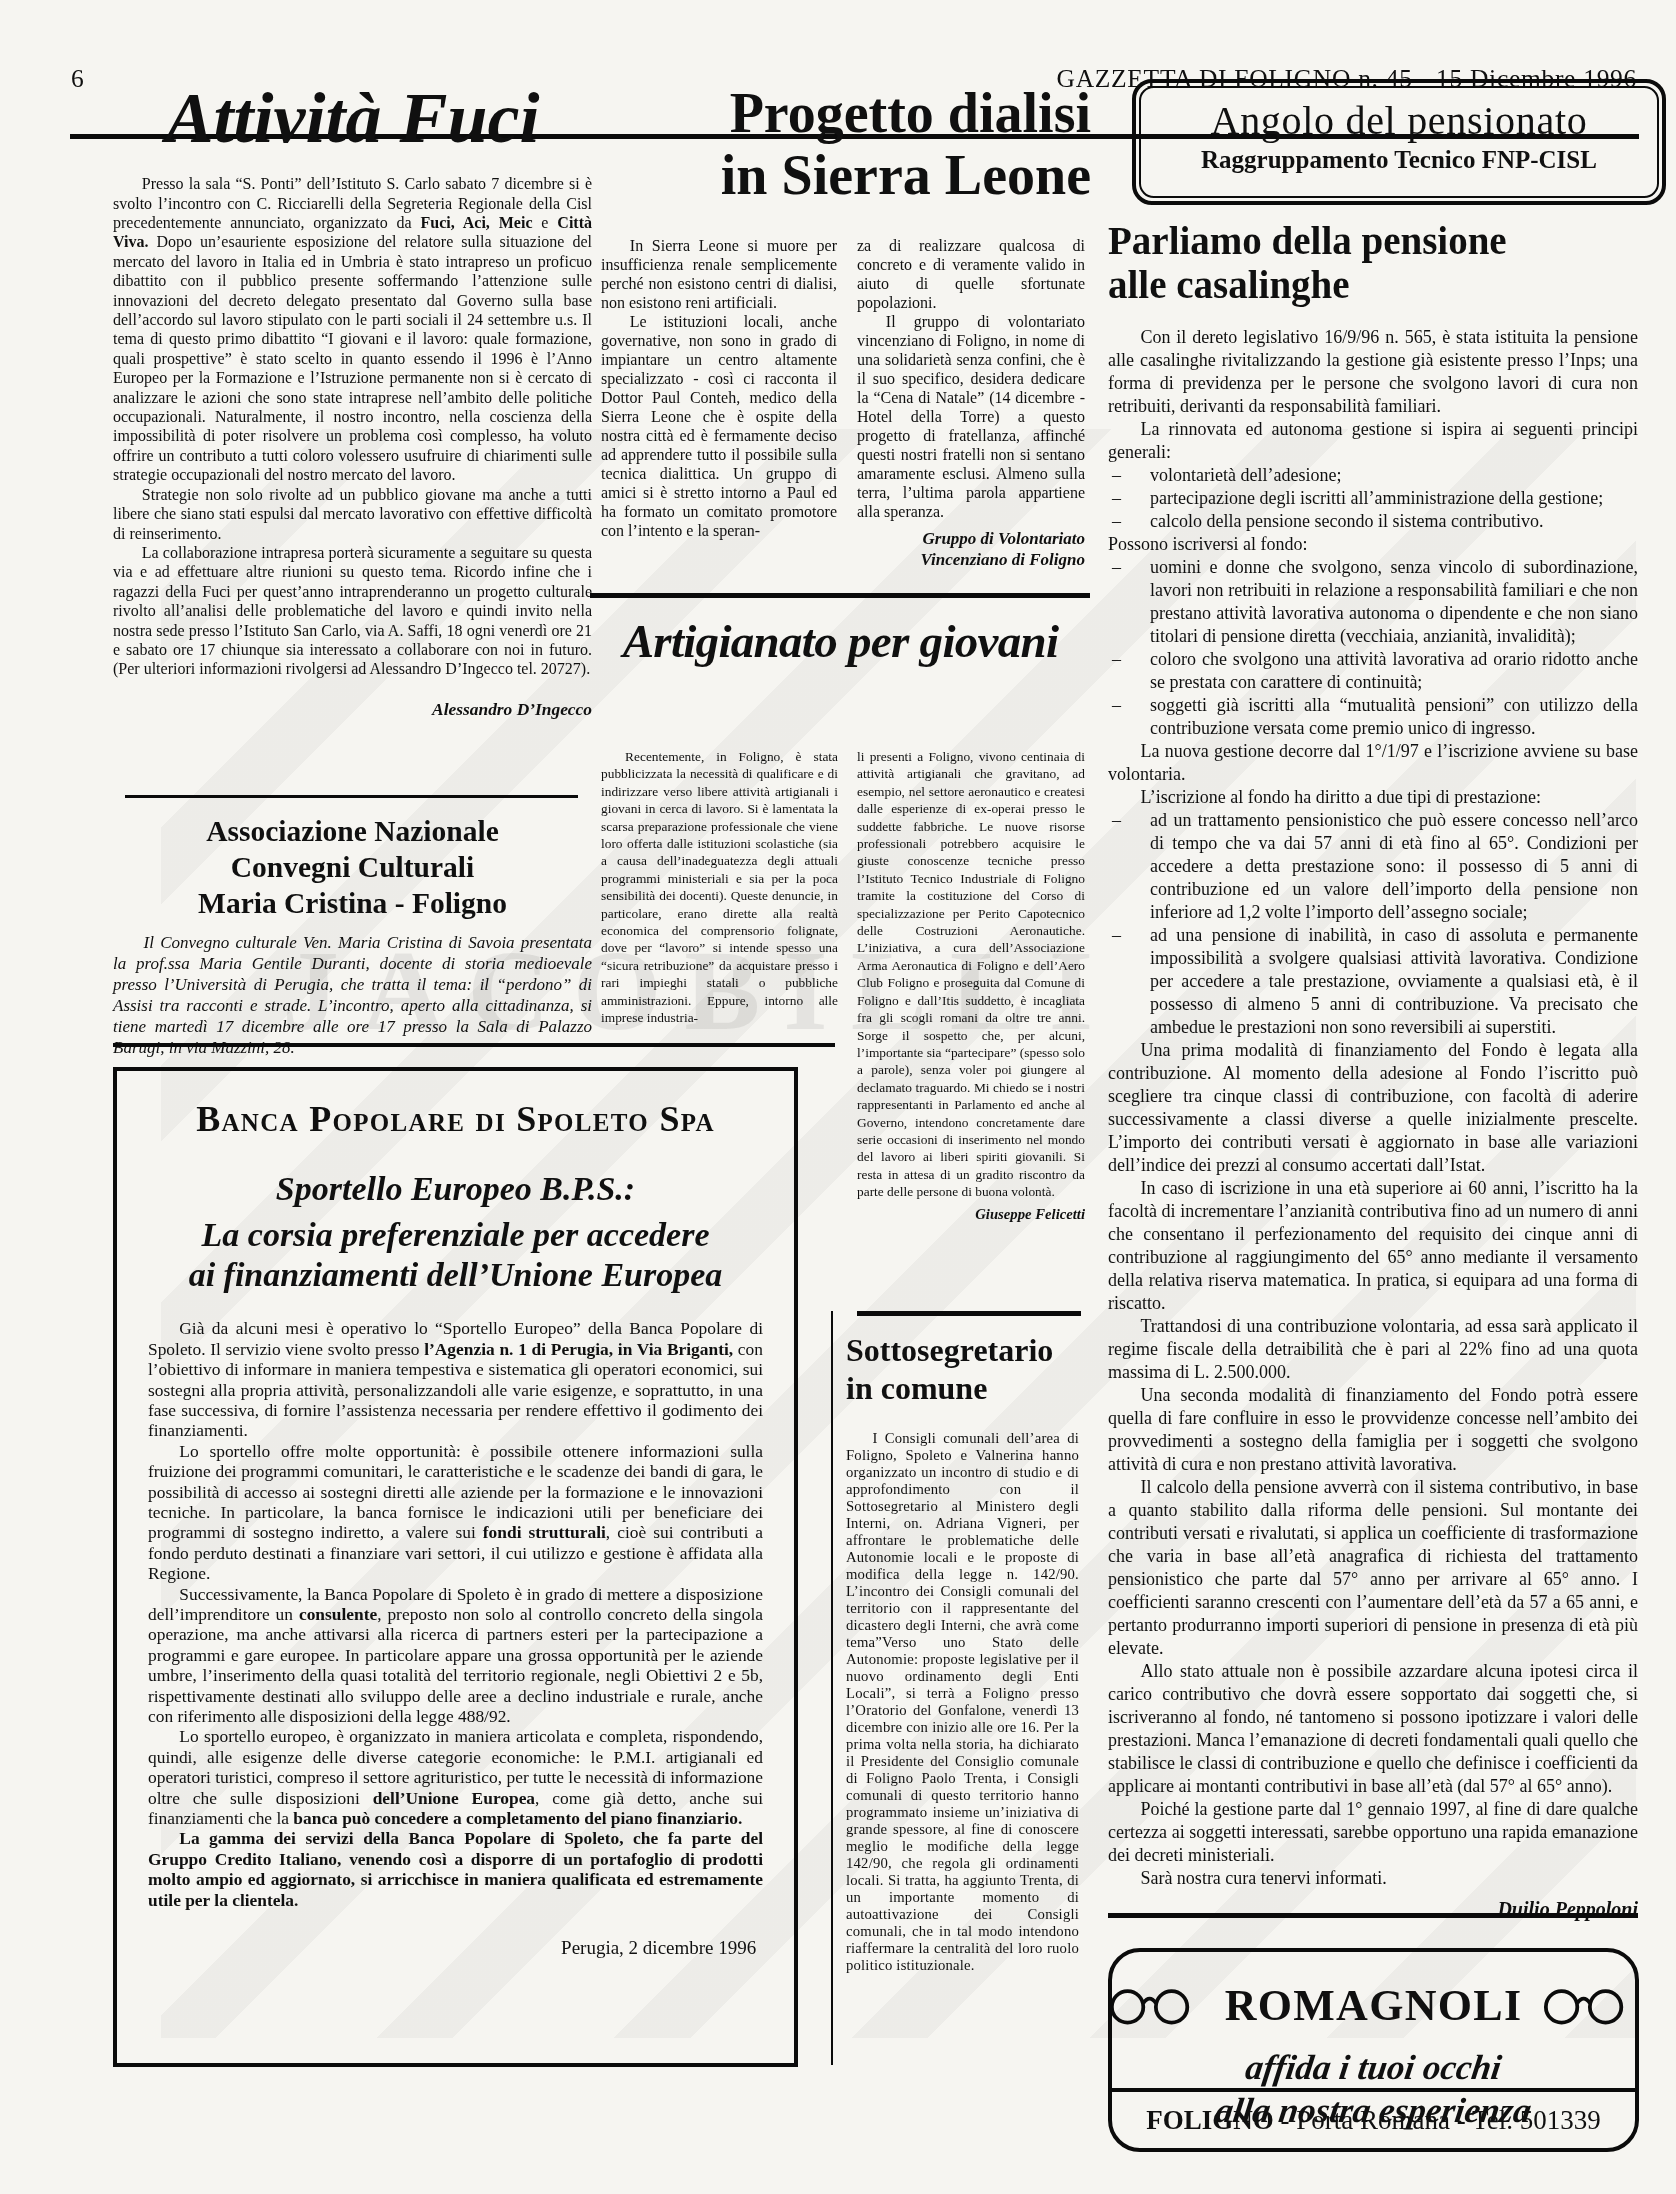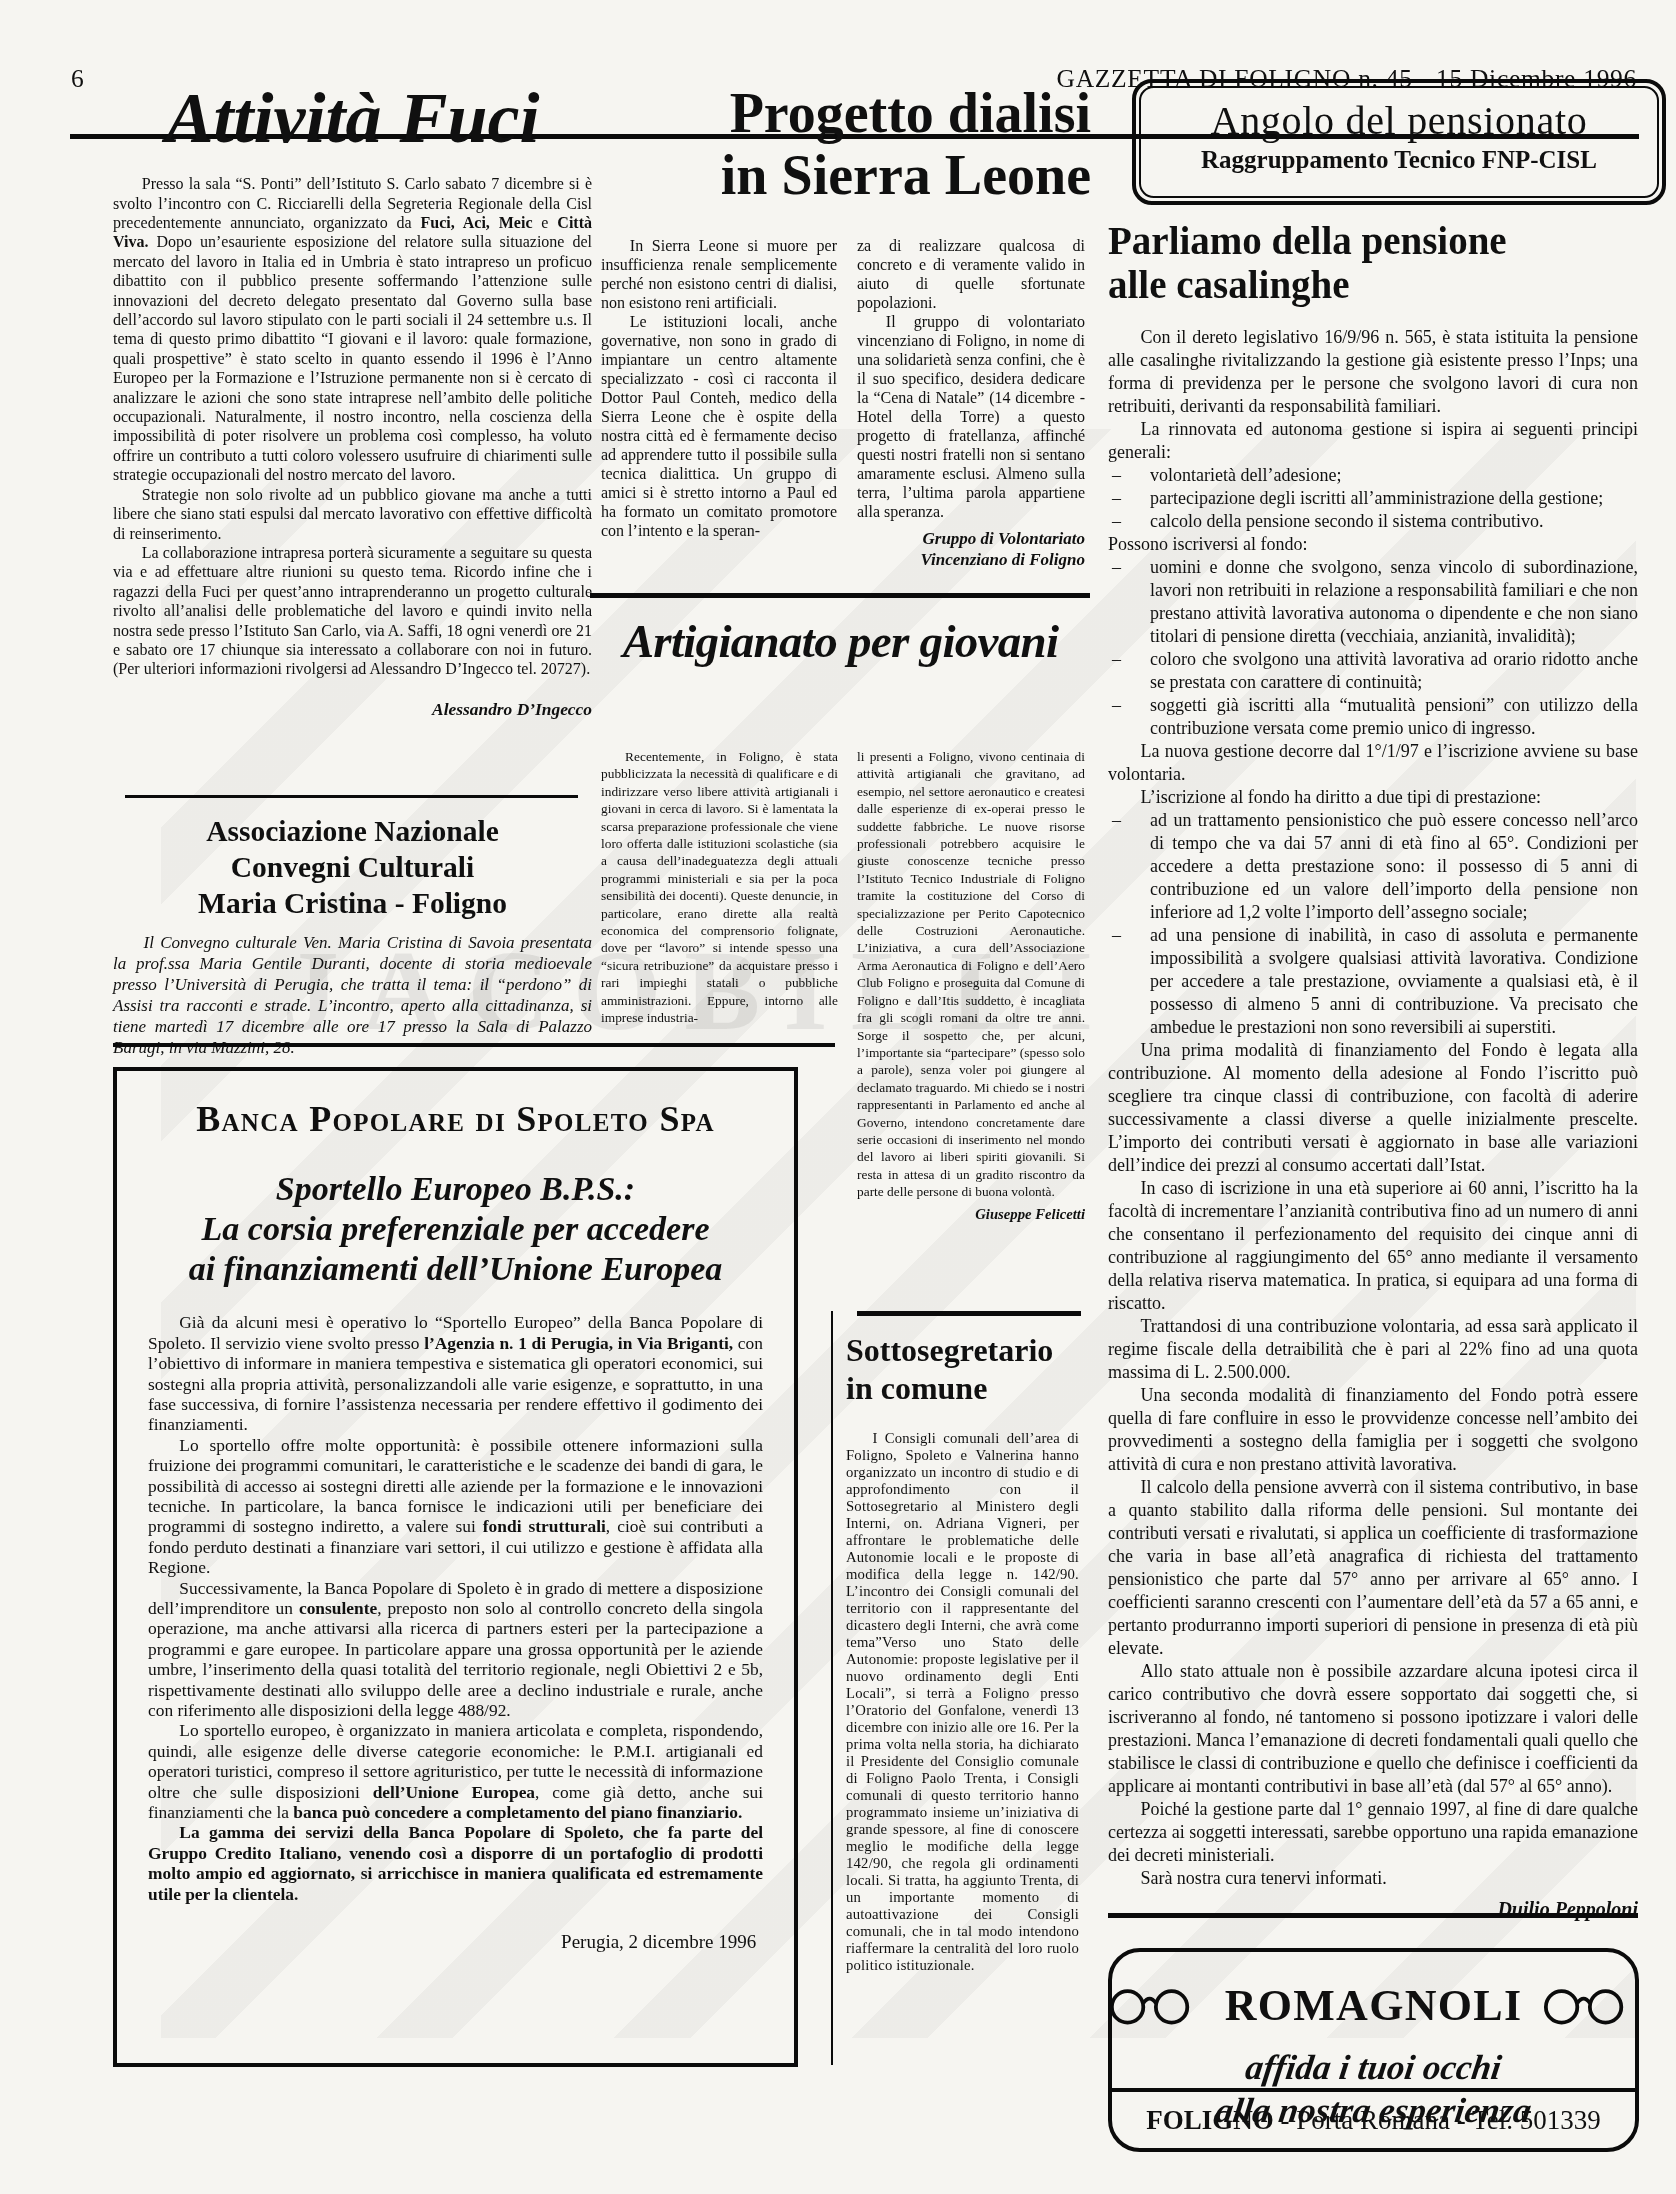--- a/index.html
+++ b/index.html
@@ -111,21 +111,21 @@
   <div class="assoc-title">Maria Cristina - Foligno</div>
   <div class="assoc-body just ind">Il Convegno culturale Ven. Maria Cristina di Savoia presentata la prof.ssa Maria Gentile Duranti, docente di storia medioevale presso l’Università di Perugia, che tratta il tema: il “perdono” di Assisi tra racconti e strade. L’incontro, aperto alla cittadinanza, si tiene martedì 17 dicembre alle ore 17 presso la Sala di Palazzo Barugi, in via Mazzini, 28.</div>
 </div>
 
 <div class="hrule" style="left:113px;top:1043px;width:722px;height:4px;"></div>
 
 <div class="blk banca-box" style="left:113px;top:1067px;width:685px;height:1000px;">
   <div class="banca-title">Banca Popolare di Spoleto Spa</div>
   <div>
     <div class="banca-sub" style="margin-top:29.5px;">Sportello Europeo B.P.S.:</div>
-    <div class="banca-sub" style="margin-top:0;font-family:Liberation Serif, serif;">La corsia preferenziale per accedere</div>
+    <div class="banca-sub" style="margin-top:6px;font-family:Liberation Serif, serif;">La corsia preferenziale per accedere</div>
     <div class="banca-sub" style="margin-top:0;">ai finanziamenti dell’Unione Europea</div>
   </div>
   <div class="banca-body just">
     <p class="ind"><span>Già da alcuni mesi è operativo lo “Sportello Europeo” della Banca Popolare di Spoleto. Il servizio viene svolto presso </span><span style="font-weight: bold;">l’Agenzia n. 1 di Perugia, in Via Briganti,</span><span> con l’obiettivo di informare in maniera tempestiva e sistematica gli operatori economici, sui sostegni alla propria attività, personalizzandoli alle varie esigenze, e soprattutto, in una fase successiva, di fornire l’assistenza necessaria per rendere effettivo il godimento dei finanziamenti.</span></p>
     <p class="ind"><span>Lo sportello offre molte opportunità: è possibile ottenere informazioni sulla fruizione dei programmi comunitari, le caratteristiche e le scadenze dei bandi di gara, le possibilità di accesso ai sostegni diretti alle aziende per la formazione e le innovazioni tecniche. In particolare, la banca fornisce le indicazioni utili per beneficiare dei programmi di sostegno indiretto, a valere sui </span><span style="font-weight: bold;">fondi strutturali</span><span>, cioè sui contributi a fondo perduto destinati a finanziare vari settori, il cui utilizzo e gestione è affidata alla Regione.</span></p>
     <p class="ind"><span>Successivamente, la Banca Popolare di Spoleto è in grado di mettere a disposizione dell’imprenditore un </span><span style="font-weight: bold;">consulente</span><span>, preposto non solo al controllo concreto della singola operazione, ma anche attivarsi alla ricerca di partners esteri per la partecipazione a programmi e gare europee. In particolare appare una grossa opportunità per le aziende umbre, l’inserimento della quasi totalità del territorio regionale, negli Obiettivi 2 e 5b, rispettivamente destinati allo sviluppo delle aree a declino industriale e rurale, anche con riferimento alle disposizioni della legge 488/92.</span></p>
     <p class="ind"><span>Lo sportello europeo, è organizzato in maniera articolata e completa, rispondendo, quindi, alle esigenze delle diverse categorie economiche: le P.M.I. artigianali ed operatori turistici, compreso il settore agrituristico, per tutte le necessità di informazione oltre che sulle disposizioni </span><span style="font-weight: bold;">dell’Unione Europea</span><span>, come già detto, anche sui finanziamenti che la </span><span style="font-weight: bold;">banca può concedere a completamento del piano finanziario.</span></p>
     <p class="ind banca-p5">La gamma dei servizi della Banca Popolare di Spoleto, che fa parte del Gruppo Credito Italiano, venendo così a disporre di un portafoglio di prodotti molto ampio ed aggiornato, si arricchisce in maniera qualificata ed estremamente utile per la clientela.</p>
   </div>
   <div class="banca-date">Perugia, 2 dicembre 1996</div>

